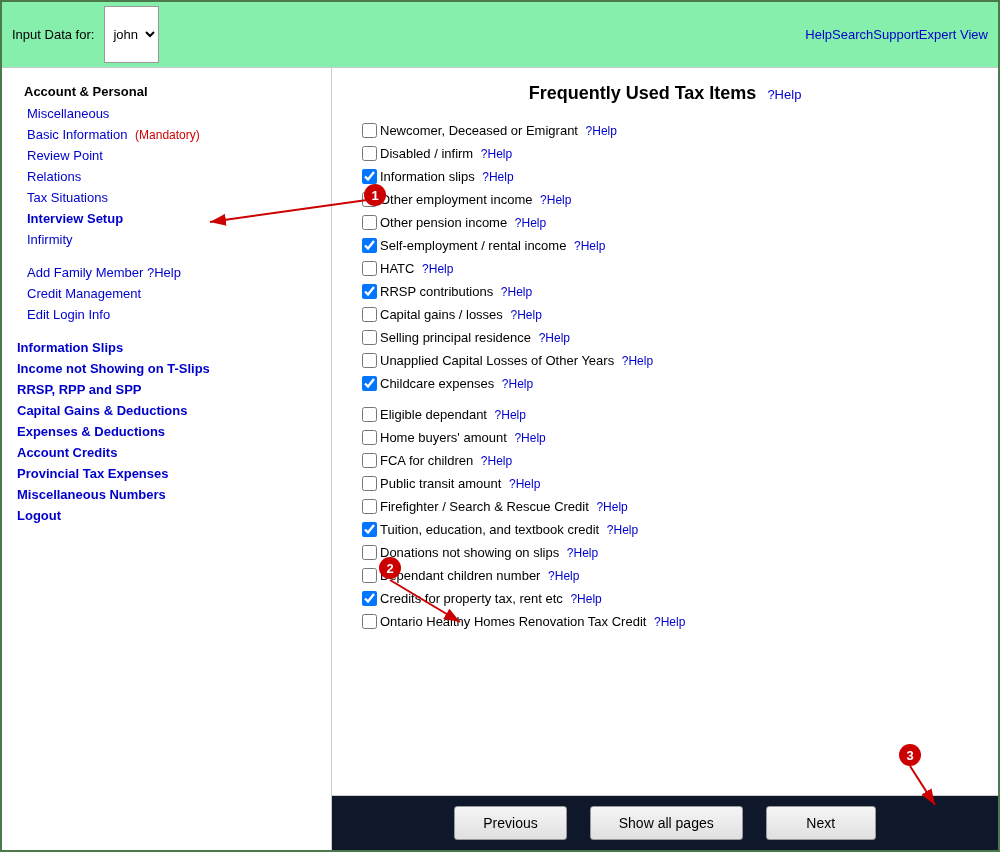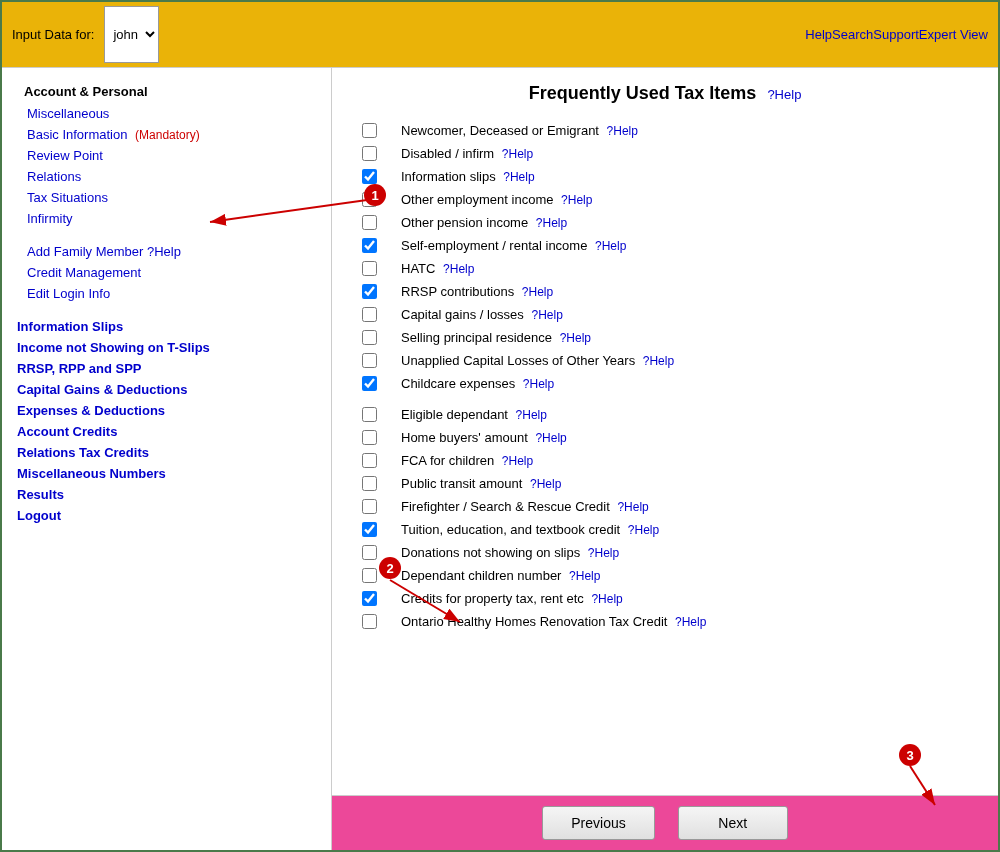--- a/index.html
+++ b/index.html
@@ -9,21 +9,21 @@
       border: 2px solid #4a7a4a;
       width: 1000px;
       height: 852px;
       display: flex;
       flex-direction: column;
       overflow: hidden;
     }
 
     
     .top-bar {
-      background: #eab308;
+      background: #86efac;
       border-bottom: 1px solid #ccc;
       display: flex;
       align-items: center;
       padding: 4px 10px;
       gap: 10px;
       min-height: 32px;
     }
     .input-data-label {
       font-size: 13px;
       color: #000;
@@ -124,21 +124,21 @@
 
     
     .tax-items-list {
       list-style: none;
       padding: 0;
     }
     .tax-item {
       display: flex;
       align-items: center;
       padding: 4px 0;
-      gap: 24px;
+      gap: 3px;
     }
     .tax-item input[type="checkbox"] {
       width: 15px;
       height: 15px;
       cursor: pointer;
       flex-shrink: 0;
     }
     .tax-item-label {
       font-size: 13px;
       color: #000;
@@ -153,21 +153,21 @@
     .tax-items-spacer { height: 8px; }
 
     
     .bottom-nav {
       border-top: 1px solid #ccc;
       padding: 8px 15px;
       display: flex;
       align-items: center;
       justify-content: center;
       gap: 23px;
-      background: #ec4899;
+      background: #0f172a;
       min-height: 55px;
     }
     .nav-btn {
       padding: 8px 28px;
       font-size: 14px;
       border: 1px solid #999;
       background: linear-gradient(to bottom, #f5f5f5, #e0e0e0);
       cursor: pointer;
       border-radius: 3px;
       min-width: 110px;
@@ -211,39 +211,39 @@
     <div class="main-layout">
 
       <div class="sidebar">
         <div class="sidebar-section-title">Account &amp; Personal</div>
 
         <a class="sidebar-link">Miscellaneous</a>
         <a class="sidebar-link">Basic Information <span class="mandatory">(Mandatory)</span></a>
         <a class="sidebar-link">Review Point</a>
         <a class="sidebar-link">Relations</a>
         <a class="sidebar-link">Tax Situations</a>
+        <a class="sidebar-link active">Interview Setup</a>
         <a class="sidebar-link">Infirmity</a>
 
         <div class="sidebar-divider"></div>
 
         <a class="sidebar-link">Add Family Member <span class="help-link">?Help</span></a>
         <a class="sidebar-link">Credit Management</a>
         <a class="sidebar-link">Edit Login Info</a>
 
         <div class="sidebar-divider"></div>
 
         <a class="sidebar-link top-level-link">Information Slips</a>
         <a class="sidebar-link top-level-link">Income not Showing on T-Slips</a>
         <a class="sidebar-link top-level-link">RRSP, RPP and SPP</a>
         <a class="sidebar-link top-level-link">Capital Gains &amp; Deductions</a>
         <a class="sidebar-link top-level-link">Expenses &amp; Deductions</a>
         <a class="sidebar-link top-level-link">Account Credits</a>
-        <a class="sidebar-link top-level-link">Relations Tax Credits</a>
+        <a class="sidebar-link top-level-link">Provincial Tax Expenses</a>
         <a class="sidebar-link top-level-link">Miscellaneous Numbers</a>
-        <a class="sidebar-link top-level-link">Results</a>
         <a class="sidebar-link top-level-link">Logout</a>
       </div>
 
       <div class="content-area">
         <div class="content-scroll">
           <div class="page-title">
             <span>Frequently Used Tax Items</span>
             <a class="help-link">?Help</a>
           </div>
 
@@ -336,20 +336,21 @@
             </li>
             <li class="tax-item">
               <input type="checkbox" style="">
               <span class="tax-item-label">Ontario Healthy Homes Renovation Tax Credit <a class="help-link">?Help</a></span>
             </li>
           </ul>
         </div>
 
         <div class="bottom-nav">
           <button class="nav-btn">Previous</button>
+          <button class="nav-btn">Show all pages</button>
           <button class="nav-btn">Next</button>
         </div>
       </div>
     </div>
   </div>
 
   <svg class="overlay-svg" xmlns="http://www.w3.org/2000/svg">
 
     <circle cx="375" cy="195" r="11" fill="#cc0000"></circle>
     <text x="375" y="200" text-anchor="middle" fill="white" font-size="13" font-weight="bold" font-family="Arial">1</text>

